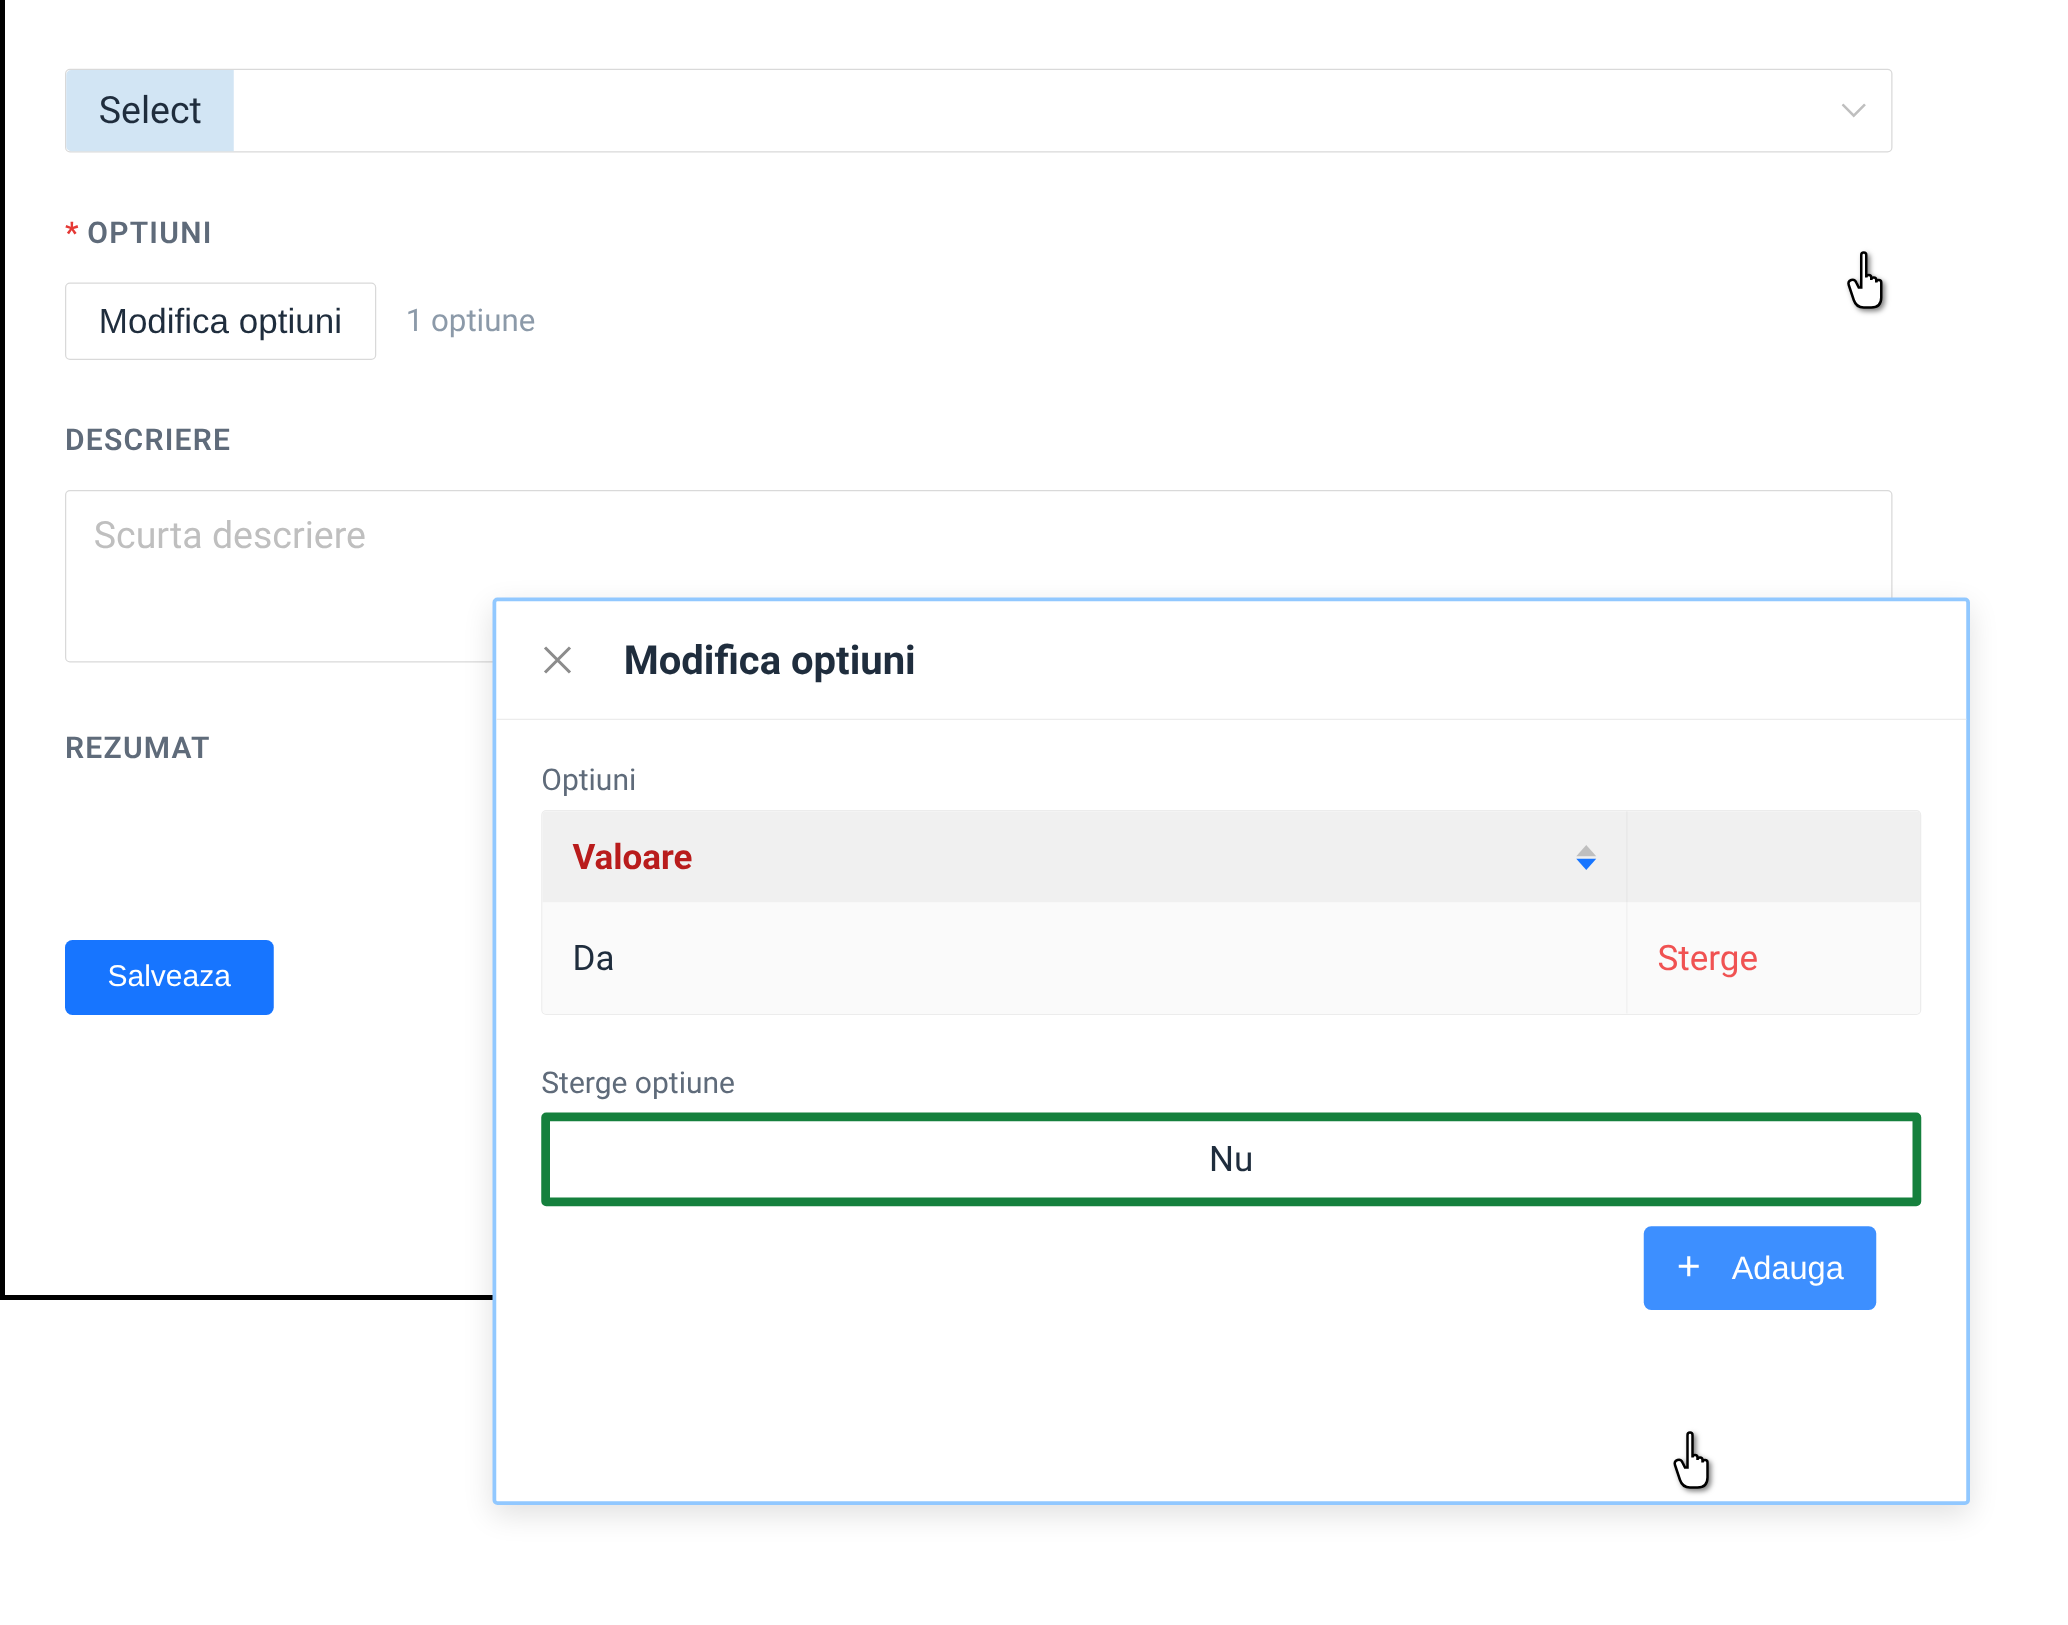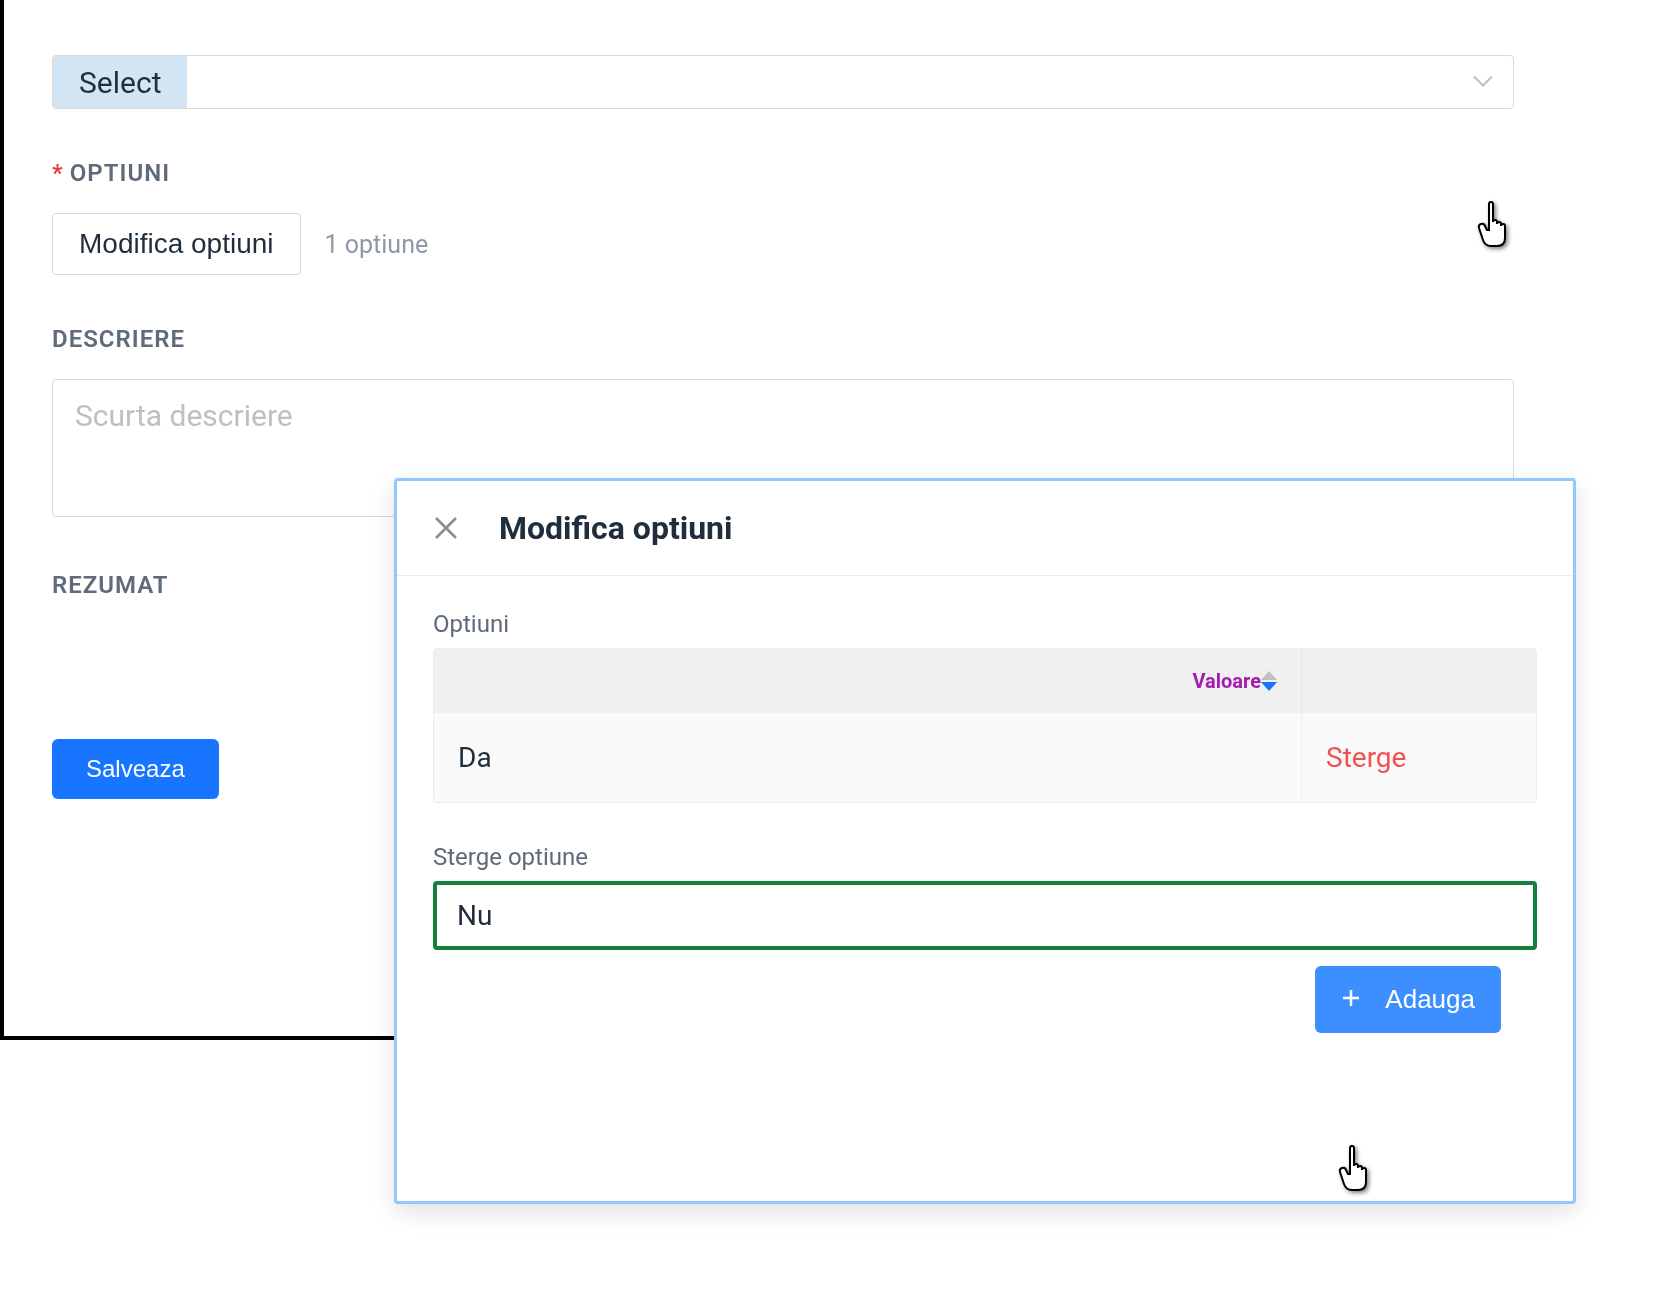--- a/index.html
+++ b/index.html
@@ -41,21 +41,21 @@
       color: #e53935;
       margin-right: 6px;
       font-size: 24px;
       vertical-align: top;
     }
 
     .select-box {
       position: relative;
       border: 1px solid #d9d9d9;
       border-radius: 4px;
-      height: 54px;
+      height: 67px;
       display: flex;
       align-items: center;
       cursor: pointer;
     }
     .select-value {
       display: inline-flex;
       align-items: center;
       background: #d2e5f4;
       height: 100%;
       padding: 0 26px;
@@ -173,27 +173,27 @@
       border-radius: 4px;
       overflow: hidden;
       margin-bottom: 40px;
     }
     .table-header {
       display: flex;
       background: #f0f0f0;
     }
     .th {
       padding: 20px 24px;
-      font-size: 20px;
+      font-size: 28px;
       font-weight: 700;
-      color: #a21caf;
+      color: #b91c1c;
       flex: 1;
       display: flex;
       align-items: center;
-      justify-content: flex-end;
+      justify-content: space-between;
     }
     .th-actions { flex: 0 0 235px; border-left: 1px solid #e6e6e6; }
     .sort-icons {
       display: flex;
       flex-direction: column;
       line-height: 0;
       gap: 2px;
     }
     .sort-up, .sort-down { width: 0; height: 0; border-left: 8px solid transparent; border-right: 8px solid transparent; }
     .sort-up { border-bottom: 9px solid #bfbfbf; }
@@ -213,26 +213,27 @@
     .td-actions {
       flex: 0 0 235px;
       color: #f05252;
       cursor: pointer;
       border-left: 1px solid #f0f0f0;
       text-align: left;
     }
 
     .input {
       width: 100%;
-      border: 4px solid #15803d;
+      border: 7px solid #15803d;
       border-radius: 4px;
       font-size: 28px;
       padding: 14px 20px;
       color: #1f2d3d;
       font-family: inherit;
+      text-align: center;
     }
 
     .modal-footer {
       display: flex;
       justify-content: flex-end;
       padding: 0 36px;
       margin-top: 16px;
     }
 
     

